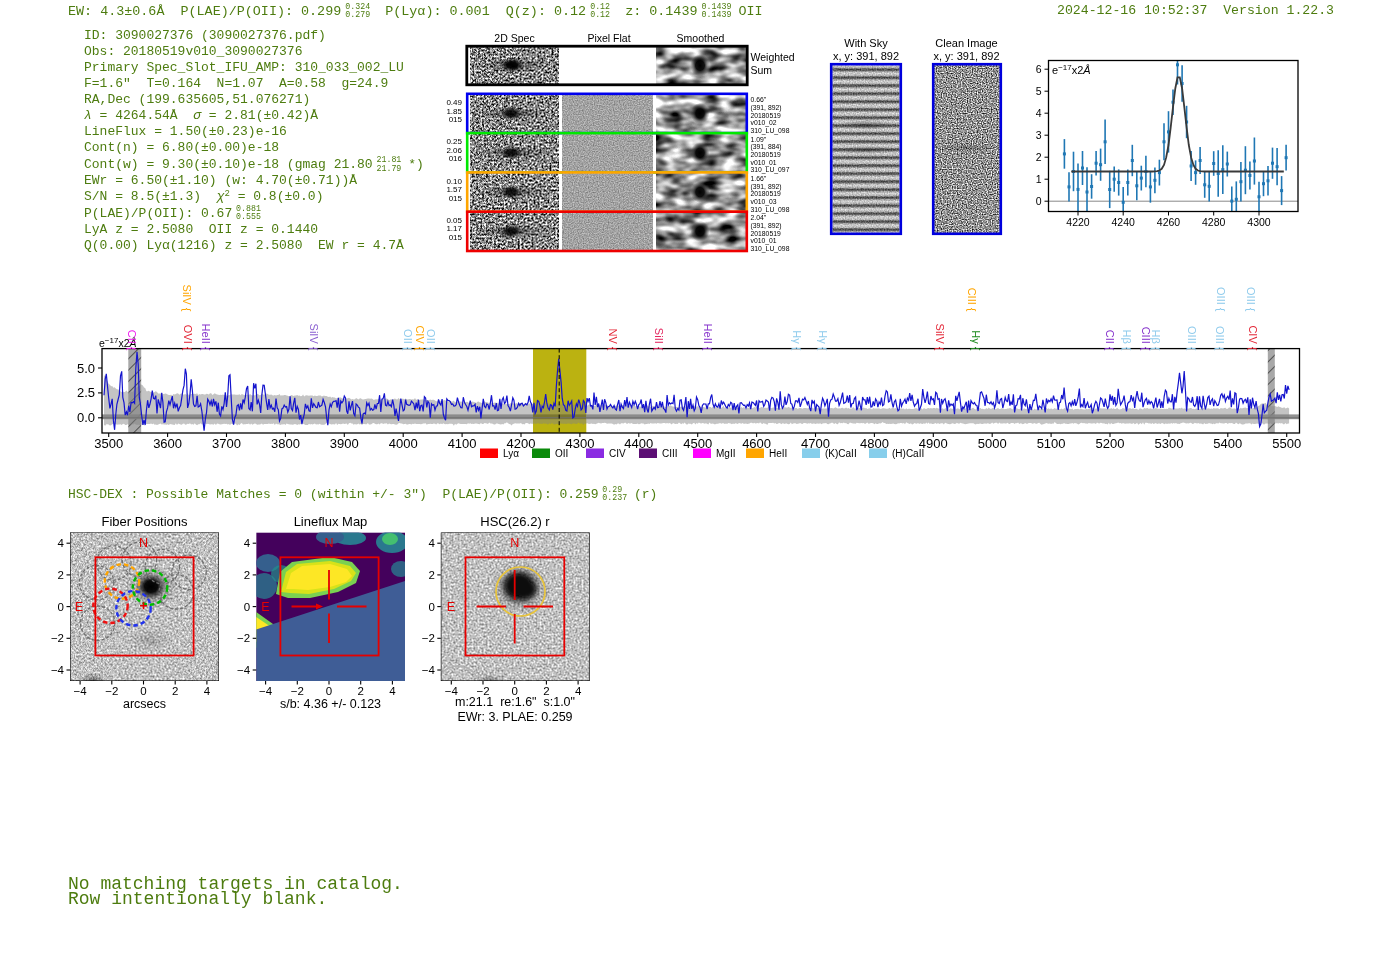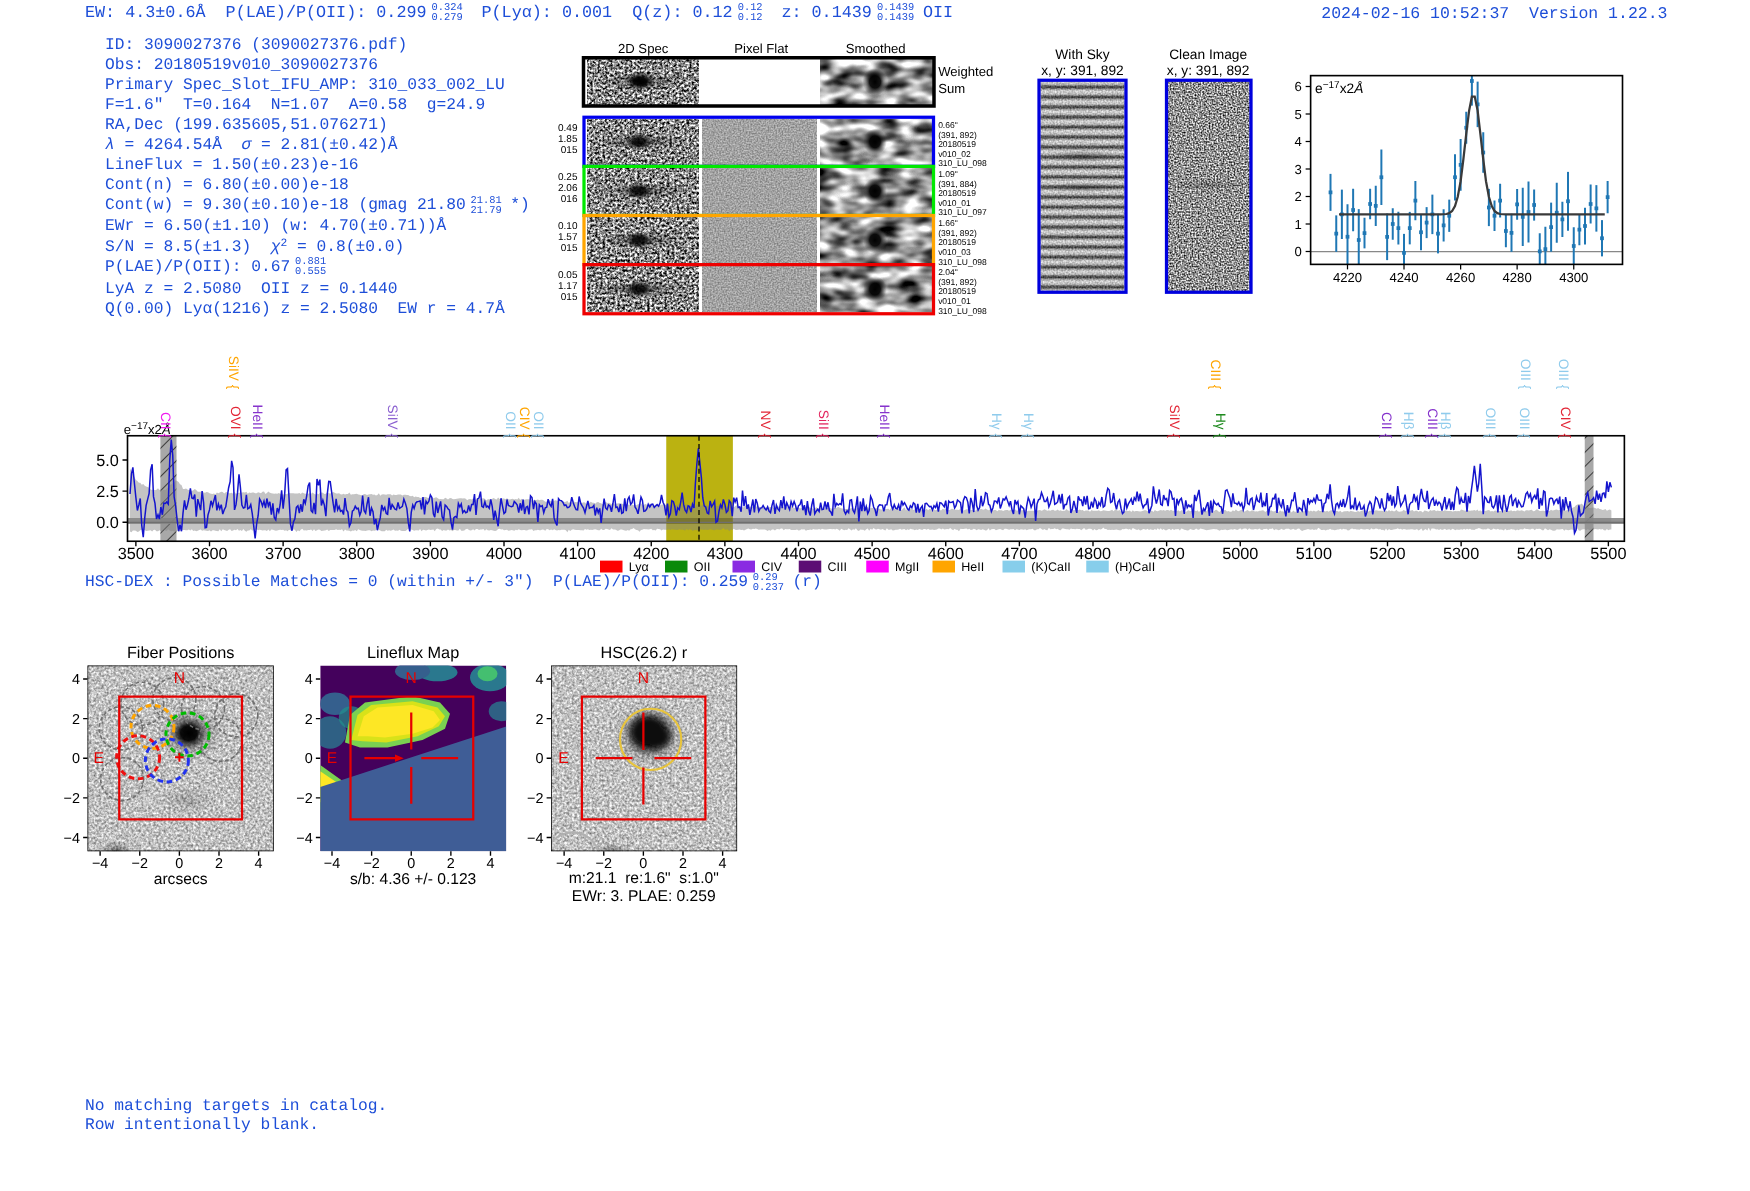--- a/index.html
+++ b/index.html
@@ -1,41 +1,41 @@
 <!DOCTYPE html>
 <html><head><meta charset="utf-8"><style>
 html,body{margin:0;padding:0;width:1400px;height:953px;background:#fff;overflow:hidden}
 body{font-family:"Liberation Sans",sans-serif}
 .abs{position:absolute}
-.mono{font-family:"Liberation Mono",monospace;color:#1d4ed8;white-space:pre}
+.mono{font-family:"Liberation Mono",monospace;color:#4d7c0f;white-space:pre}
 .fr{display:inline-block;font-size:8.3px;line-height:8.3px;vertical-align:-2.8px;letter-spacing:0;margin-left:-4px;margin-right:-1px}
 svg text{font-family:"Liberation Sans",sans-serif}
 </style></head><body>
 
 <div class="abs mono" style="left:68px;top:3px;font-size:13.4px">EW: 4.3±0.6Å  P(LAE)/P(OII): 0.299 <span class="fr">0.324<br>0.279</span>  P(Lyα): 0.001  Q(z): 0.12 <span class="fr">0.12<br>0.12</span>  z: 0.1439 <span class="fr">0.1439<br>0.1439</span> OII</div>
-<div class="abs mono" style="left:1057px;top:3px;font-size:13.2px">2024-02-16 10:52:37  Version 1.22.3</div>
+<div class="abs mono" style="left:1057px;top:3px;font-size:13.2px">2024-12-16 10:52:37  Version 1.22.3</div>
 
 <div class="abs mono" style="left:84px;top:28px;font-size:13px;line-height:16.05px">ID: 3090027376 (3090027376.pdf)
 Obs: 20180519v010_3090027376
 Primary Spec_Slot_IFU_AMP: 310_033_002_LU
 F=1.6"  T=0.164  N=1.07  A=0.58  g=24.9
 RA,Dec (199.635605,51.076271)
 <i>λ</i> = 4264.54Å  <i>σ</i> = 2.81(±0.42)Å
 LineFlux = 1.50(±0.23)e-16
 Cont(n) = 6.80(±0.00)e-18
 Cont(w) = 9.30(±0.10)e-18 (gmag 21.80 <span class="fr">21.81<br>21.79</span> *)
 EWr = 6.50(±1.10) (w: 4.70(±0.71))Å
 S/N = 8.5(±1.3)  <i>χ</i><sup style="font-size:9px;line-height:0;vertical-align:4px">2</sup> = 0.8(±0.0)
 P(LAE)/P(OII): 0.67 <span class="fr">0.881<br>0.555</span>
 LyA z = 2.5080  OII z = 0.1440
 Q(0.00) Lyα(1216) z = 2.5080  EW r = 4.7Å</div>
 
-<div class="abs mono" style="left:68px;top:458px;font-size:13px">HSC-DEX : Possible Matches = 0 (within +/- 3")  P(LAE)/P(OII): 0.259 <span class="fr">0.29<br>0.237</span> (r)</div>
-
-<div class="abs mono" style="left:68px;top:877px;font-size:13px;line-height:15.4px">No matching targets in catalog.
+<div class="abs mono" style="left:68px;top:486px;font-size:13px">HSC-DEX : Possible Matches = 0 (within +/- 3")  P(LAE)/P(OII): 0.259 <span class="fr">0.29<br>0.237</span> (r)</div>
+
+<div class="abs mono" style="left:68px;top:877px;font-size:18px;line-height:15.4px">No matching targets in catalog.
 Row intentionally blank.</div>
 
 <svg width="0" height="0" style="position:absolute">
 <defs>
 <filter id="fGrain" x="0%" y="0%" width="100%" height="100%" color-interpolation-filters="sRGB">
 <feTurbulence type="fractalNoise" baseFrequency="0.5 0.5" numOctaves="3" seed="11" stitchTiles="stitch"></feTurbulence>
 <feColorMatrix type="matrix" values="2.1 0 0 0 -0.52  2.1 0 0 0 -0.52  2.1 0 0 0 -0.52  0 0 0 0 1"></feColorMatrix>
 </filter>
 <filter id="fFlat" x="0%" y="0%" width="100%" height="100%" color-interpolation-filters="sRGB">
 <feTurbulence type="fractalNoise" baseFrequency="0.8" numOctaves="1" seed="5" stitchTiles="stitch"></feTurbulence>

